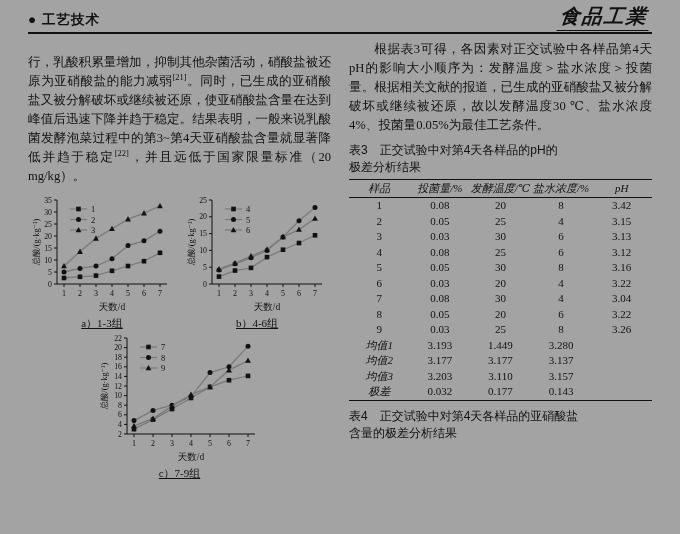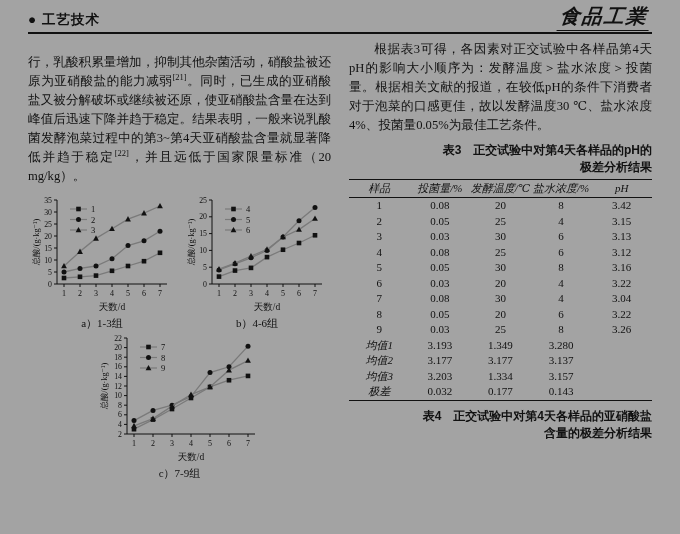--- a/index.html
+++ b/index.html
@@ -26,28 +26,28 @@
   .para{
     font-size:12.6px; line-height:19px; text-align:justify; margin:0;
     font-family:"Liberation Serif","DejaVu Serif",serif;
   }
   .para.indent{text-indent:2em;}
   .para sup{font-size:8.5px; line-height:0; vertical-align:super;}
   
   .charts-row{display:flex; justify-content:space-between; margin-top:10px;}
   .charts-row.center{justify-content:center; margin-top:4px;}
   figure.chart{margin:0; text-align:center;}
-  figure.chart figcaption{font-size:11px; line-height:13px; margin-top:1px;}
+  figure.chart figcaption{font-size:11px; line-height:13px; margin-top:1px;text-decoration:underline;}
   .fig-caption{
     text-align:center; font-weight:bold; font-size:12.5px; margin-top:14px;
     font-family:"Liberation Sans","DejaVu Sans",sans-serif;
   }
   
   .tbl-caption{
-    font-weight:bold; font-size:12px; line-height:17px; text-align:right; margin:7px 0 3px;
+    font-weight:normal; font-size:12px; line-height:17px; text-align:left; margin:7px 0 3px;
     font-family:"Liberation Sans","DejaVu Sans",sans-serif;
   }
   table.rng{
     width:100%; border-collapse:collapse; table-layout:fixed; margin-top:2px;
     font-size:11px; border-top:1.5px solid #111; border-bottom:1.5px solid #111;
   }
   table.rng th{
     font-weight:normal; font-style:italic; border-bottom:1px solid #111;
     padding:2px 0; line-height:13px;
   }
@@ -288,21 +288,21 @@
               <path d="M52.5 30.9 L55.4 36.3 L49.6 36.3 Z" fill="#111111"></path>
               <text x="65" y="37" font-size="8.5">9</text>
             </svg></div>
         <figcaption>c）7-9组</figcaption>
       </figure>
     </div>
 
   </div>
 
   <div class="col right">
-    <p class="para indent">根据表3可得，各因素对正交试验中各样品第4天pH的影响大小顺序为：发酵温度＞盐水浓度＞投菌量。根据相关文献的报道，在较低pH的条件下消费者对于泡菜的口感更佳，故以发酵温度30 ℃、盐水浓度4%、投菌量0.05%为最佳工艺条件。</p>
+    <p class="para indent">根据表3可得，各因素对正交试验中各样品第4天pH的影响大小顺序为：发酵温度＞盐水浓度＞投菌量。根据相关文献的报道，已生成的亚硝酸盐又被分解破坏或继续被还原，故以发酵温度30 ℃、盐水浓度4%、投菌量0.05%为最佳工艺条件。</p>
 
     <div class="tbl-caption">
       <div>表3　正交试验中对第4天各样品的pH的</div>
       <div>极差分析结果</div>
     </div>
 
     <table class="rng">
         <thead>
           <tr>
             <th>样品</th>
@@ -372,35 +372,35 @@
           <tr>
             <td>9</td>
             <td>0.03</td>
             <td>25</td>
             <td>8</td>
             <td>3.26</td>
           </tr>
           <tr>
             <td class="lab">均值1</td>
             <td>3.193</td>
-            <td>1.349</td>
+            <td>1.449</td>
             <td>3.280</td>
             <td></td>
           </tr>
           <tr>
             <td class="lab">均值2</td>
             <td>3.177</td>
             <td>3.177</td>
             <td>3.137</td>
             <td></td>
           </tr>
           <tr>
             <td class="lab">均值3</td>
             <td>3.203</td>
-            <td>1.334</td>
+            <td>3.110</td>
             <td>3.157</td>
             <td></td>
           </tr>
           <tr>
             <td class="lab">极差</td>
             <td>0.032</td>
             <td>0.177</td>
             <td>0.143</td>
             <td></td>
           </tr>

